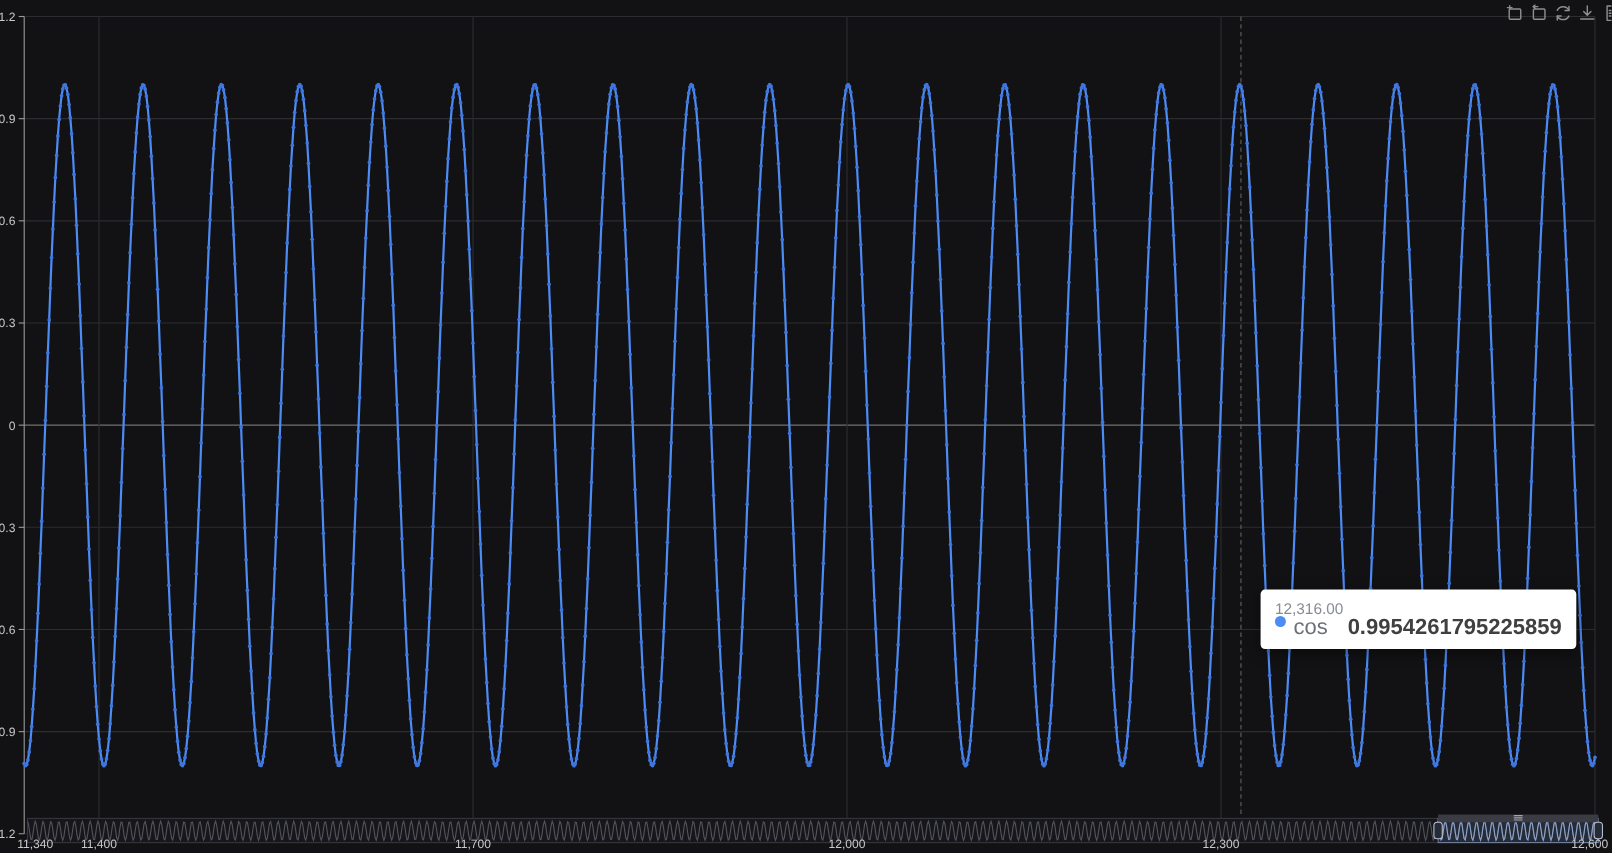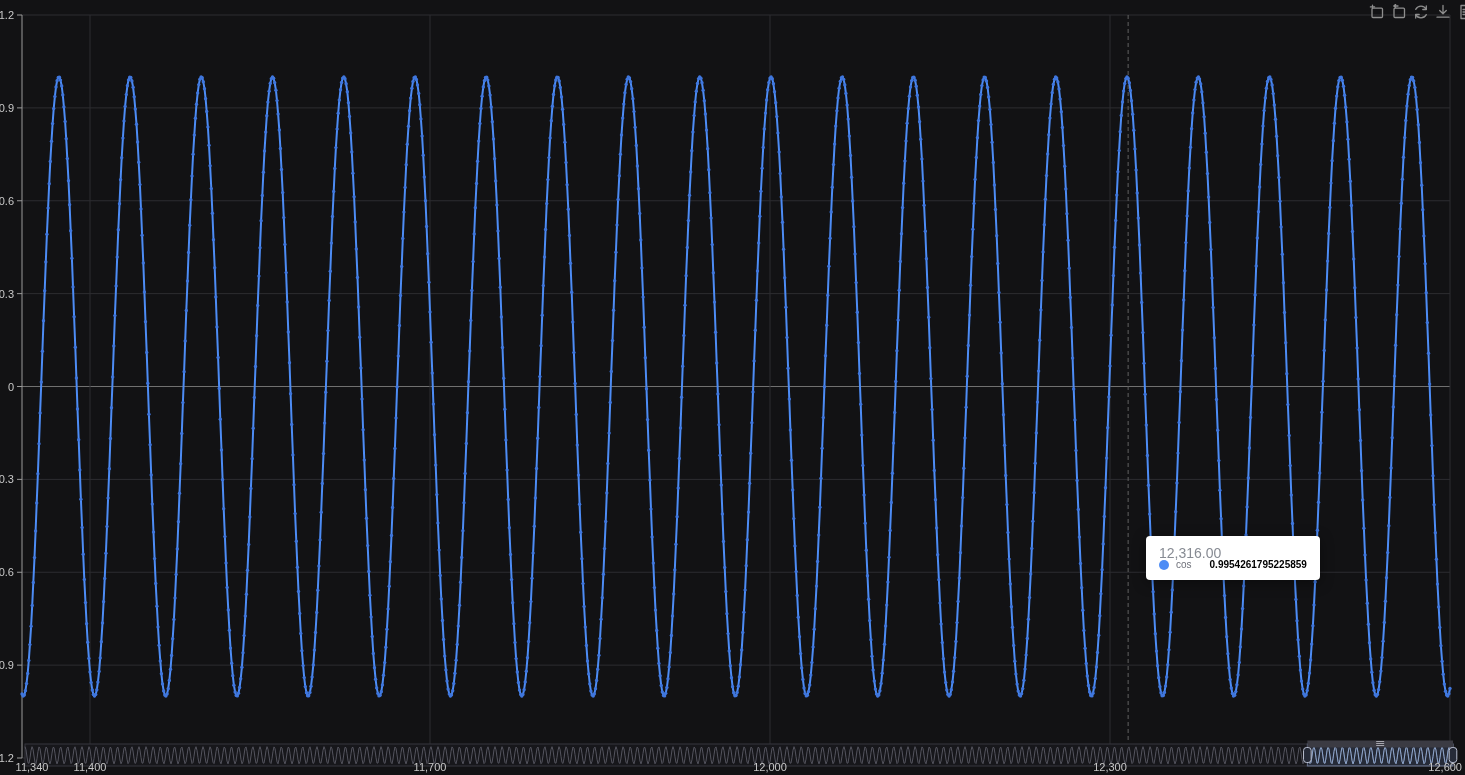--- a/index.html
+++ b/index.html
@@ -5,24 +5,24 @@
   html,body{margin:0;padding:0;background:#121214;overflow:hidden;
     font-family:"Liberation Sans",sans-serif;}
   .stage{position:relative;width:1211px;height:775px;background:#121214;}
   #chart{position:absolute;left:0;top:0;}
   .toolbox{position:absolute;top:3px;left:1368px;display:flex;gap:4px;}
   .tb-btn{width:18px;height:18px;display:flex;align-items:center;justify-content:center;cursor:pointer;}
   .tb-btn svg{stroke:#8e8e8e;fill:none;stroke-width:1.3;stroke-linecap:round;stroke-linejoin:round;}
   .tooltip{position:absolute;left:1146px;top:536px;background:#ffffff;border-radius:4px;
     padding:10px 13px;box-shadow:0 3px 14px rgba(0,0,0,.4);min-width:145px;white-space:nowrap;}
   .tt-x{color:#878b93;font-size:14px;line-height:1;margin-bottom:0;}
-  .tt-row{display:flex;align-items:center;font-size:10px;line-height:1;}
+  .tt-row{display:flex;align-items:flex-start;font-size:20px;line-height:1;}
   .tt-dot{width:10px;height:10px;border-radius:50%;margin-right:7px;flex:0 0 auto;}
   .tt-series{color:#6e7079;margin-right:18px;}
-  .tt-val{font-weight:bold;color:#000000;margin-left:auto;}
+  .tt-val{font-weight:bold;color:#404040;margin-left:auto;}
 </style>
 </head>
 <body>
 
 <div class="stage">
 
   <svg id="chart" width="1465" height="775">
       <line x1="22" x2="1450" y1="15" y2="15" stroke="#2d2d31" stroke-width="1"></line>
       <line x1="22" x2="1450" y1="107.87499999999999" y2="107.87499999999999" stroke="#2d2d31" stroke-width="1"></line>
       <line x1="22" x2="1450" y1="200.75" y2="200.75" stroke="#2d2d31" stroke-width="1"></line>

